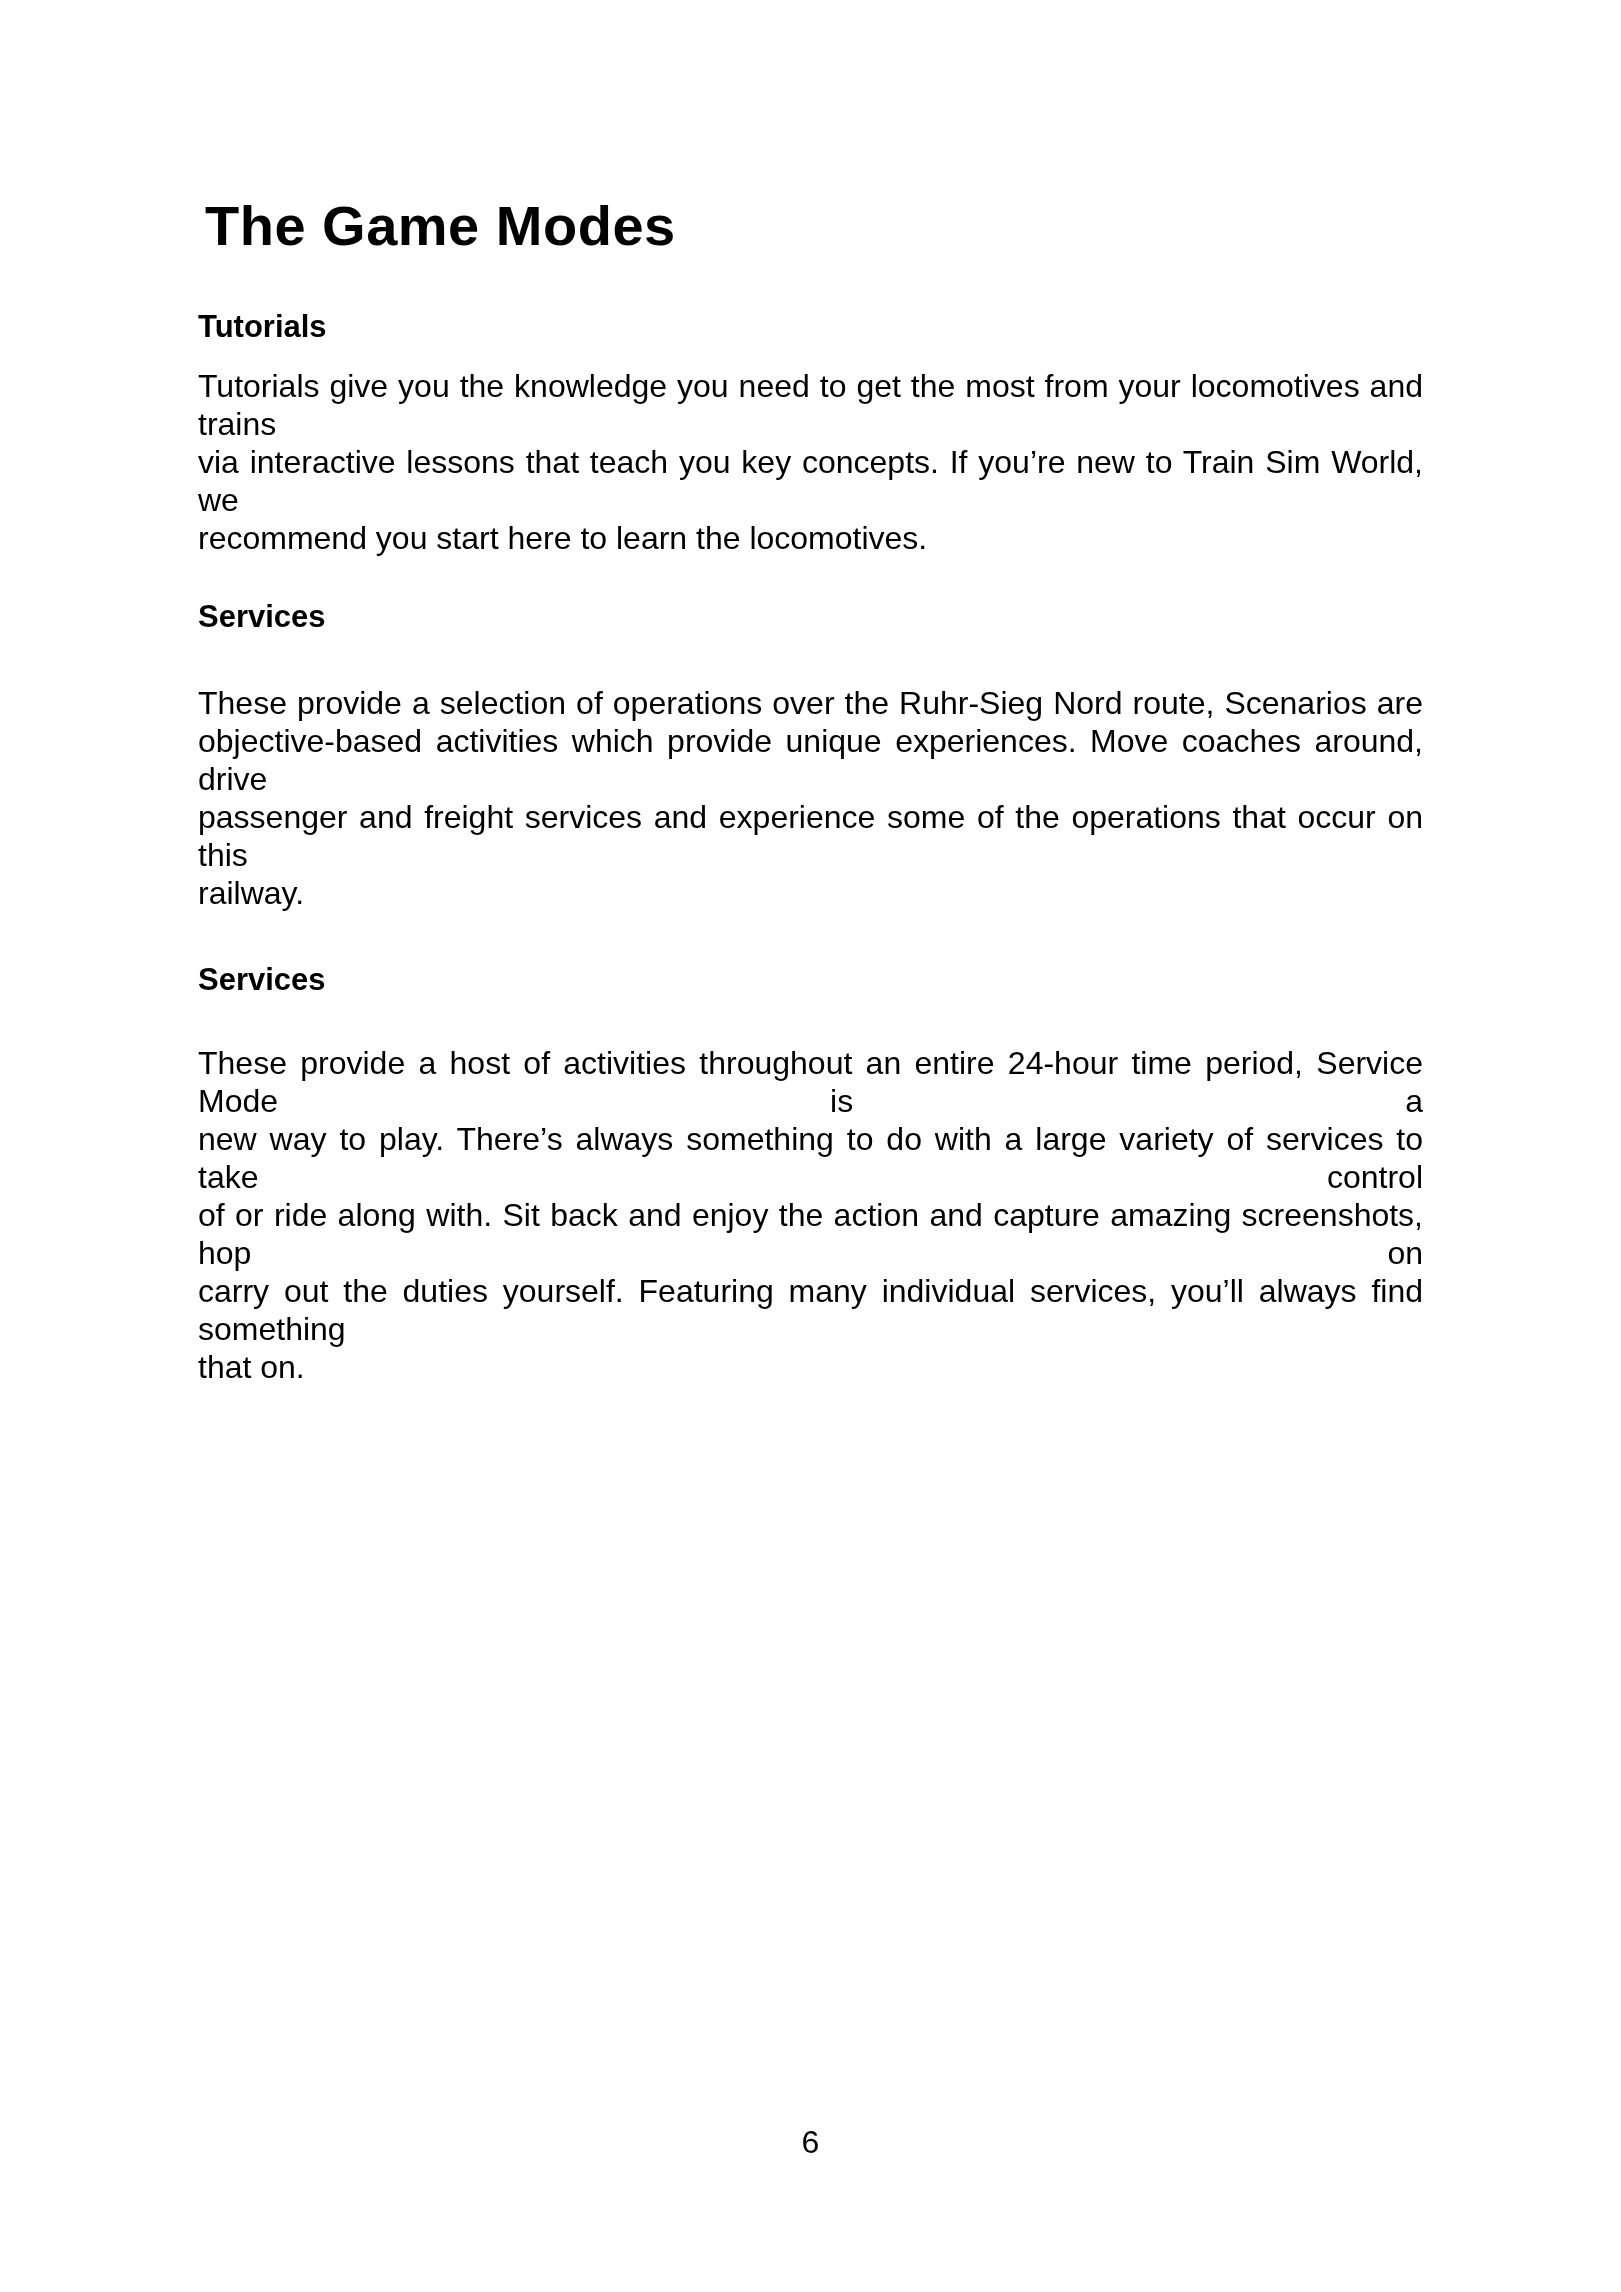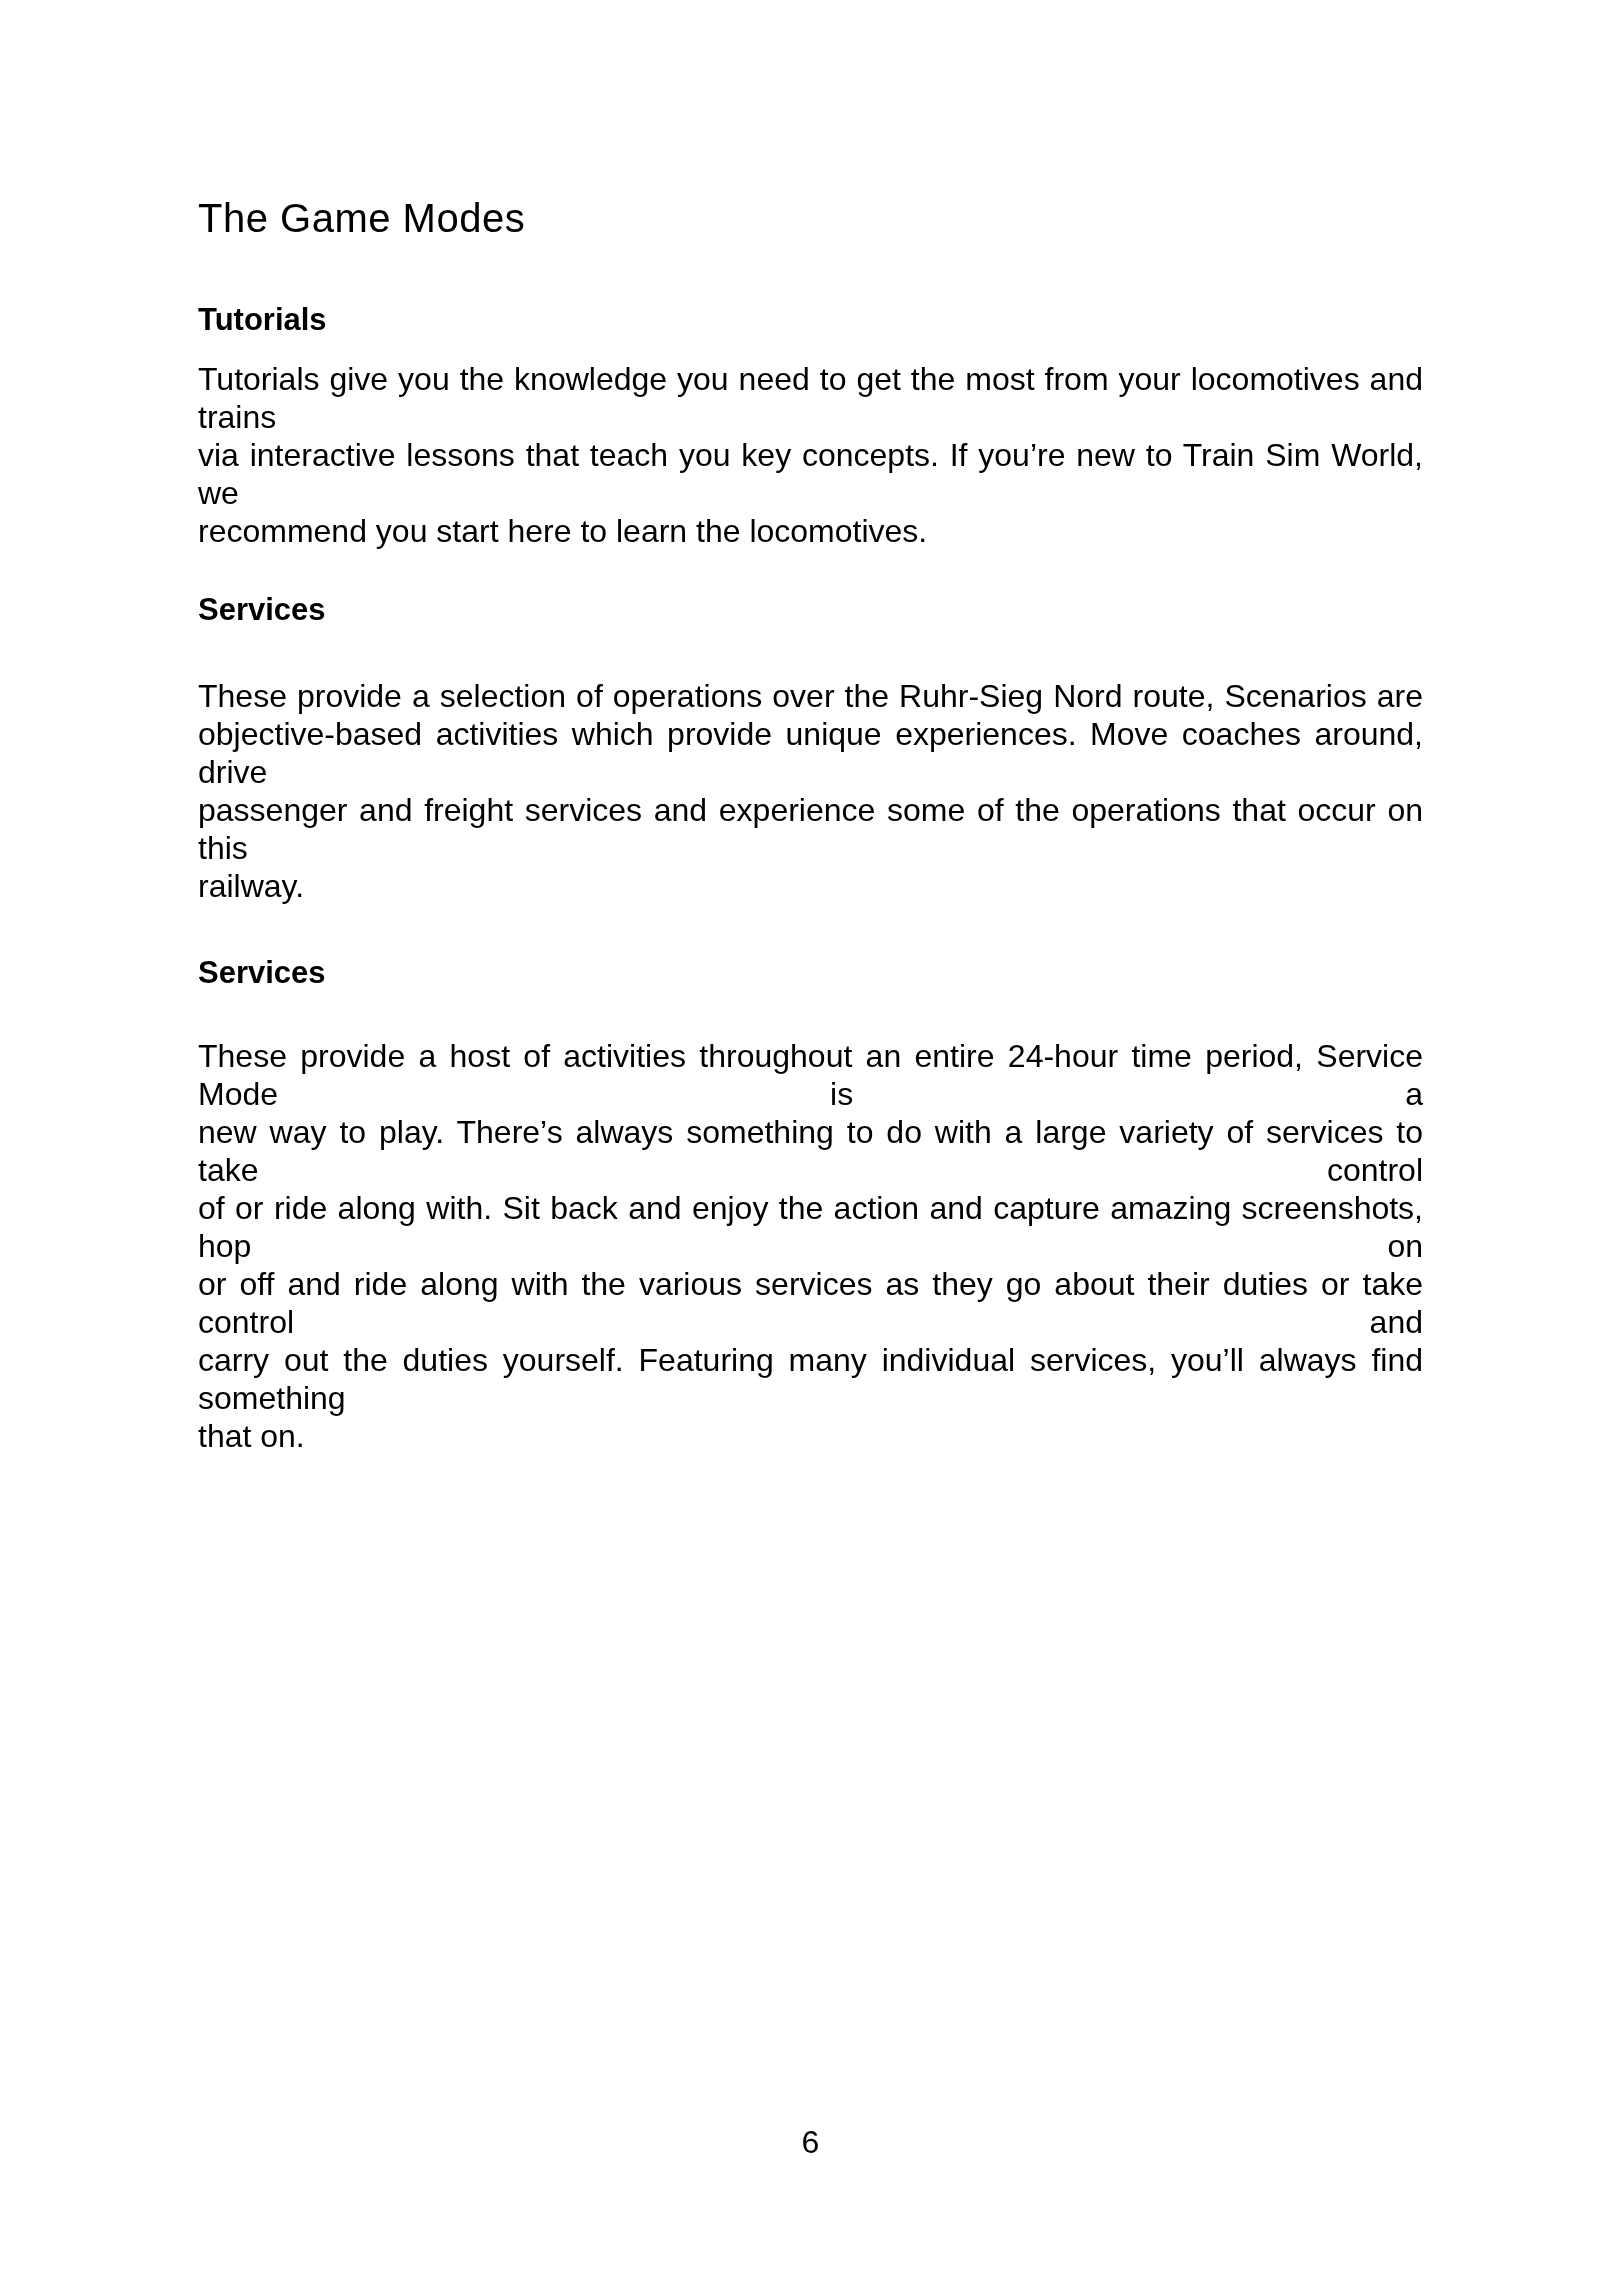--- a/index.html
+++ b/index.html
@@ -13,25 +13,25 @@
     height: 2293px;
     background: #ffffff;
     color: #000000;
     font-family: "Liberation Sans", "DejaVu Sans", sans-serif;
     overflow: hidden;
   }
   .content {
     padding: 193px 198px 0 198px;
   }
   .doc-title {
-    font-size: 40px;
-    font-weight: normal;
+    font-size: 56px;
+    font-weight: bold;
     line-height: 51px;
     letter-spacing: 0.5px;
-    margin: 0;
+    margin: 7px;
   }
   .section-heading {
     font-size: 31px;
     font-weight: bold;
     line-height: 41px;
     margin: 0;
   }
   .para {
     margin: 0;
     font-size: 32px;
@@ -79,21 +79,20 @@
         <div class="line just">objective-based activities which provide unique experiences. Move coaches around, drive</div>
         <div class="line just">passenger and freight services and experience some of the operations that occur on this</div>
         <div class="line">railway.</div>
       </div>
 
     <h2 class="section-heading mt48">Services</h2>
     <div class="para mt45">
         <div class="line just">These provide a host of activities throughout an entire 24-hour time period, Service Mode is a</div>
         <div class="line just">new way to play. There’s always something to do with a large variety of services to take control</div>
         <div class="line just">of or ride along with. Sit back and enjoy the action and capture amazing screenshots, hop on</div>
-        <div class="line just">or off and ride along with the various services as they go about their duties or take control and</div>
         <div class="line just">carry out the duties yourself. Featuring many individual services, you’ll always find something</div>
         <div class="line">that on.</div>
       </div>
 
   </div>
 
   <div class="page-number">6</div>
 </div>
 
 

